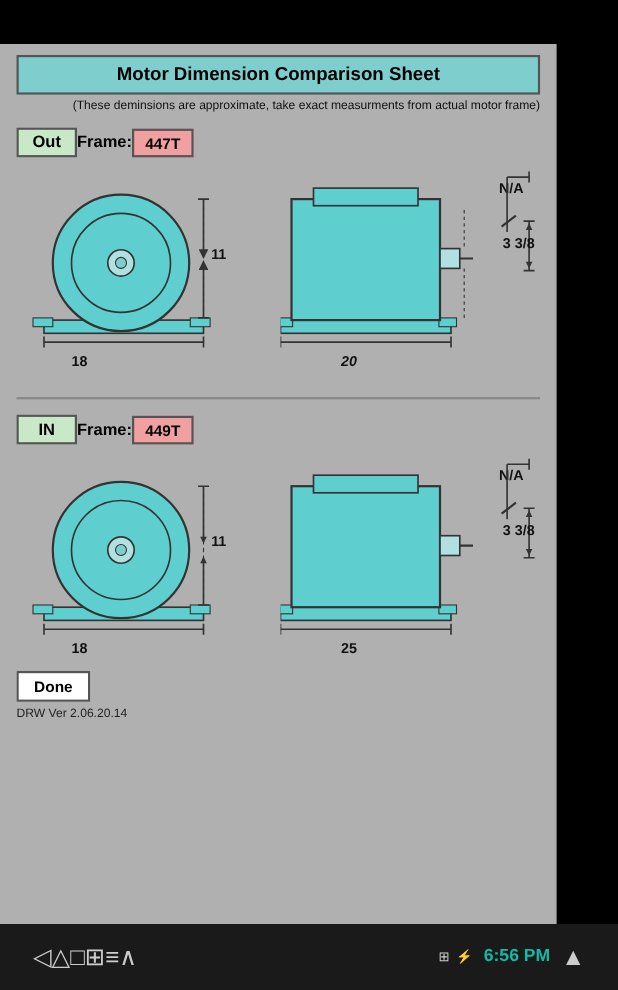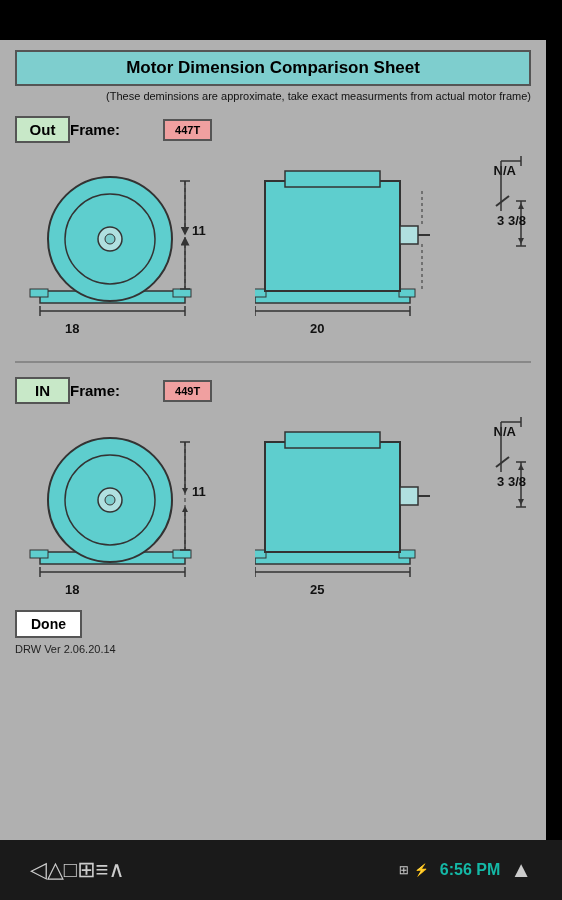--- a/index.html
+++ b/index.html
@@ -8,21 +8,21 @@
       height: 900px;
       background: #000;
       font-family: Arial, sans-serif;
       overflow: hidden;
       position: relative;
     }
     .screen {
       position: absolute;
       top: 40px;
       left: 0;
-      width: 546px;
+      width: 506px;
       height: 820px;
       background: #b0b0b0;
     }
     .title-bar {
       background: #7ecece;
       border: 2px solid #555;
       margin: 10px 15px 4px 15px;
       padding: 6px 10px;
       text-align: center;
       font-size: 17px;
@@ -55,24 +55,23 @@
     }
     .frame-label {
       font-size: 15px;
       font-weight: bold;
       color: #000;
     }
     .frame-value {
       border: 2px solid #555;
       background: #f0a0a0;
       padding: 3px 10px;
-      font-size: 11px;
-      font-weight: bold;
-      color: #000;
-      margin-left: 43px;
+      font-size: 14px;
+      font-weight: bold;
+      color: #000;
     }
     .diagram-area {
       position: relative;
       width: 100%;
       height: 190px;
     }
     .divider {
       border: none;
       border-top: 2px solid #888;
       margin: 10px 15px;
@@ -240,21 +239,21 @@
 
           <line x1="167" y1="30" x2="167" y2="65" stroke="#333" stroke-width="1" stroke-dasharray="3,3"></line>
           <line x1="167" y1="83" x2="167" y2="130" stroke="#333" stroke-width="1" stroke-dasharray="3,3"></line>
 
           <line x1="0" y1="150" x2="155" y2="150" stroke="#333" stroke-width="1.5"></line>
           <line x1="0" y1="145" x2="0" y2="155" stroke="#333" stroke-width="1.5"></line>
           <line x1="155" y1="145" x2="155" y2="155" stroke="#333" stroke-width="1.5"></line>
         </svg>
       </div>
 
-      <div class="dim-label" style="position:absolute; left:295px; bottom:5px;">20</div>
+      <div class="dim-label" style="position:absolute; left:295px; bottom:5px;font-style:italic;">20</div>
 
       <div class="dim-label" style="position:absolute; right:15px; top:12px; font-size:13px;">N/A</div>
 
       <svg style="position:absolute; right:0; top:0; width:60px; height:160px; pointer-events:none;" viewBox="0 0 60 160">
         <line x1="30" y1="10" x2="50" y2="10" stroke="#333" stroke-width="1.5"></line>
         <line x1="30" y1="10" x2="30" y2="60" stroke="#333" stroke-width="1.5"></line>
         <line x1="50" y1="5" x2="50" y2="15" stroke="#333" stroke-width="1.5"></line>
 
         <line x1="25" y1="55" x2="38" y2="45" stroke="#333" stroke-width="2"></line>
 

